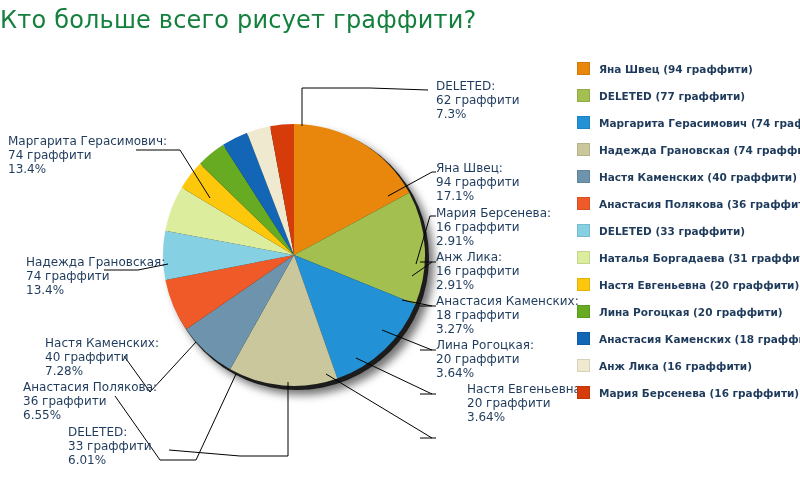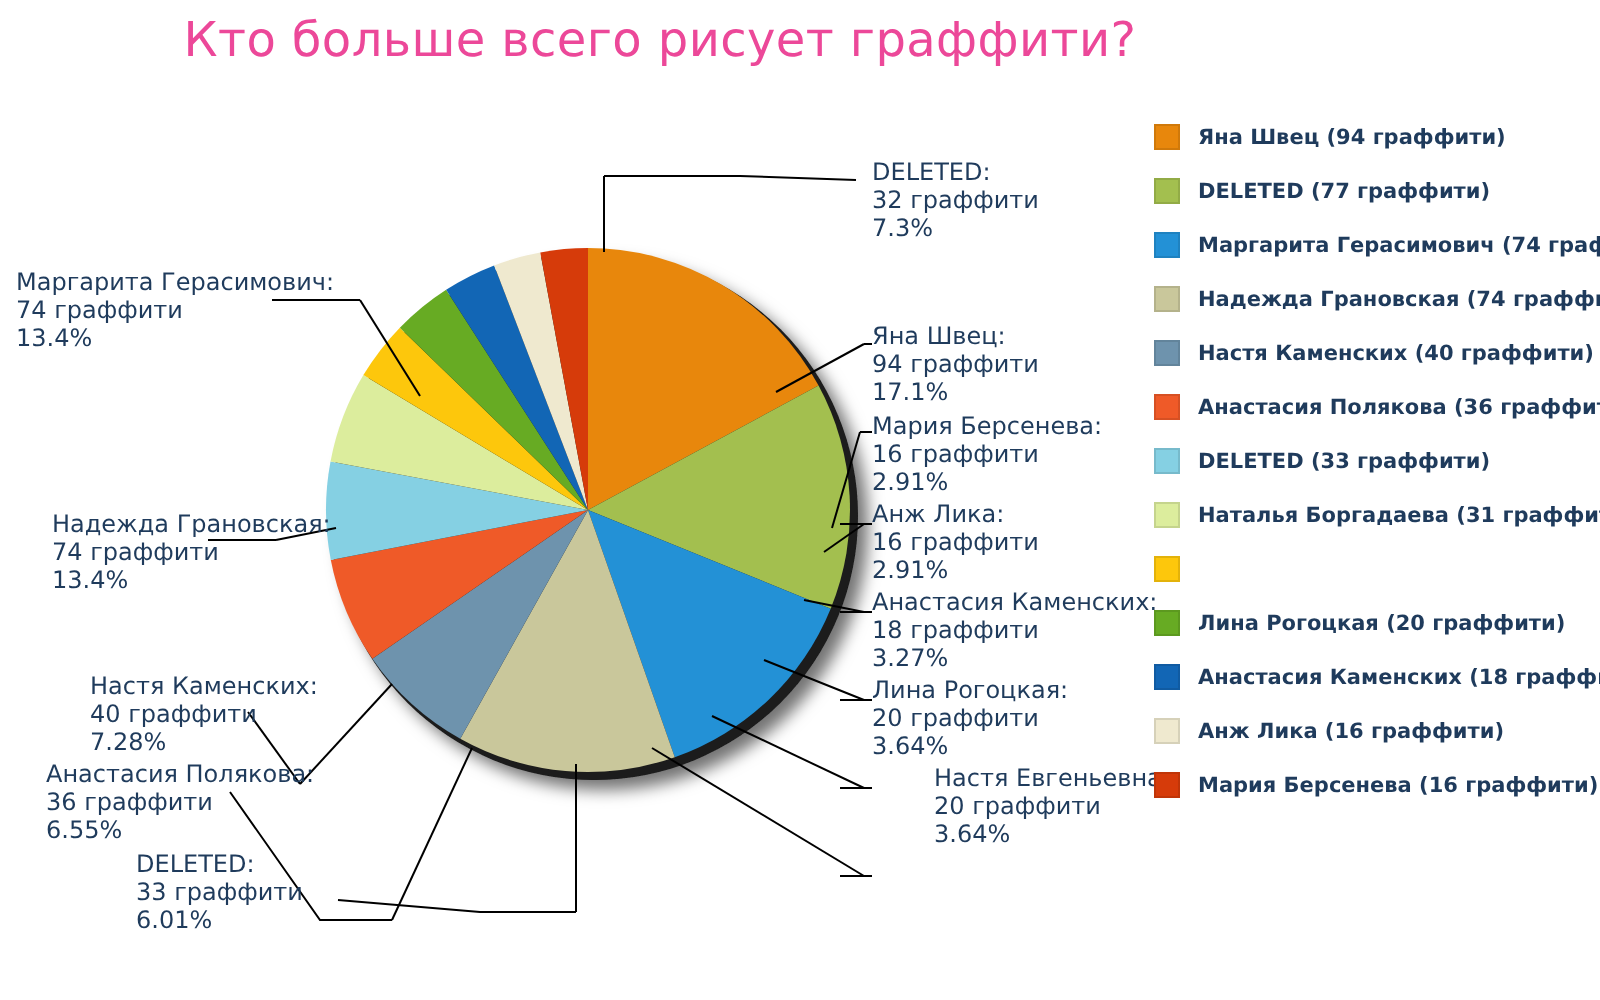--- a/index.html
+++ b/index.html
@@ -19,23 +19,23 @@
     left: 0; top: 0;
     width: 800px; height: 500px;
   }
 
   
   #chart-title {
     position: absolute;
     left: 0;
     top: 6px;
     width: 660px;
-    text-align: center;
+    text-align: left;
     font-size: 24px;
-    color: #ec4899;
+    color: #15803d;
     letter-spacing: 0.2px;
     white-space: nowrap;
   }
 
   
   #pie-area {
     position: absolute;
     left: 0; top: 0;
     width: 570px; height: 500px;
   }
@@ -140,21 +140,21 @@
           <polyline points="288,456 240,456 169,450" fill="none" stroke="#000000" stroke-width="1"></polyline>
           <polyline points="196,460 160,460 115,396" fill="none" stroke="#000000" stroke-width="1"></polyline>
           <polyline points="150,392 124,356" fill="none" stroke="#000000" stroke-width="1"></polyline>
           <polyline points="138,270 104,270" fill="none" stroke="#000000" stroke-width="1"></polyline>
           <polyline points="180,150 136,150" fill="none" stroke="#000000" stroke-width="1"></polyline>
         </g>
     </svg>
 
     <div class="callout right" style="left:436px; top:79px;">
       <span class="cl-name">DELETED:</span>
-      <span class="cl-count">32 граффити</span>
+      <span class="cl-count">62 граффити</span>
       <span class="cl-pct">7.3%</span>
     </div>
 
     <div class="callout right" style="left:436px; top:161px;">
       <span class="cl-name">Яна Швец:</span>
       <span class="cl-count">94 граффити</span>
       <span class="cl-pct">17.1%</span>
     </div>
 
     <div class="callout right" style="left:436px; top:206px;">
@@ -248,20 +248,21 @@
       <div class="legend-row">
         <span class="legend-swatch" style="background: rgb(133, 208, 227);"></span>
         <span class="legend-label">DELETED (33 граффити)</span>
       </div>
       <div class="legend-row">
         <span class="legend-swatch" style="background: rgb(220, 237, 157);"></span>
         <span class="legend-label">Наталья Боргадаева (31 граффити)</span>
       </div>
       <div class="legend-row">
         <span class="legend-swatch" style="background: rgb(253, 199, 12);"></span>
+        <span class="legend-label">Настя Евгеньевна (20 граффити)</span>
       </div>
       <div class="legend-row">
         <span class="legend-swatch" style="background: rgb(103, 171, 35);"></span>
         <span class="legend-label">Лина Рогоцкая (20 граффити)</span>
       </div>
       <div class="legend-row">
         <span class="legend-swatch" style="background: rgb(18, 102, 181);"></span>
         <span class="legend-label">Анастасия Каменских (18 граффити)</span>
       </div>
       <div class="legend-row">

